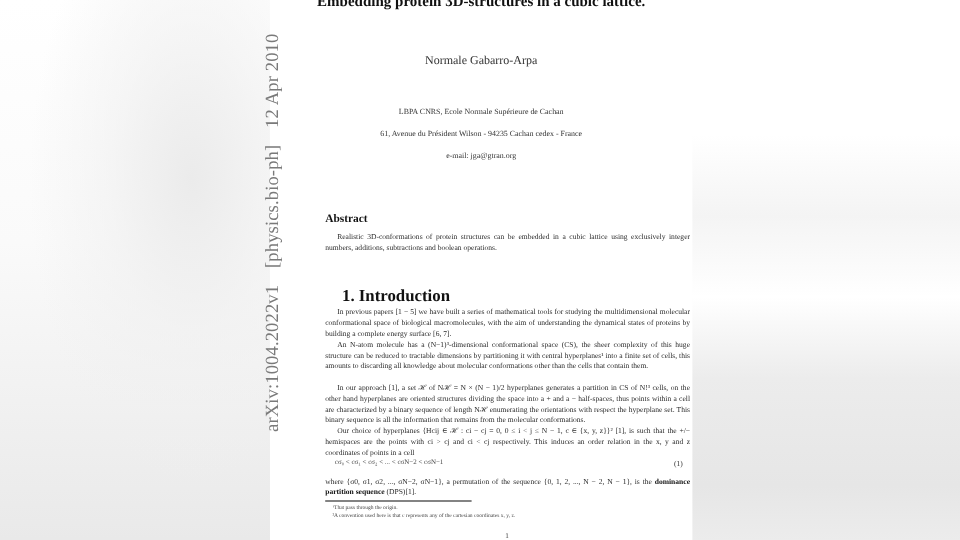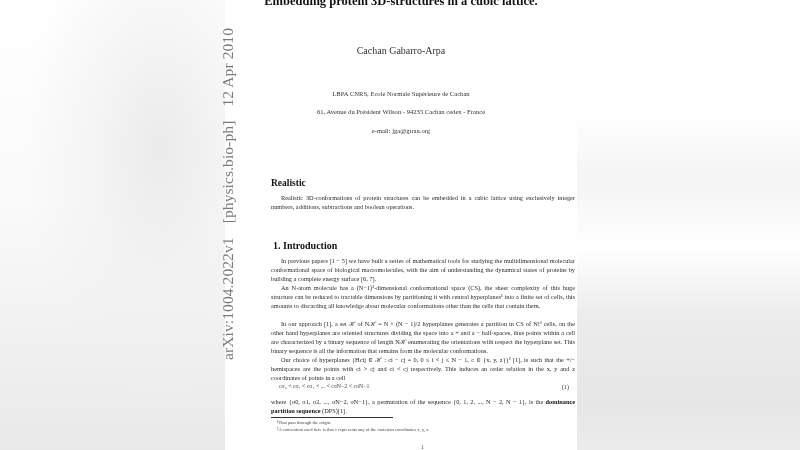--- a/index.html
+++ b/index.html
@@ -37,21 +37,21 @@
     font-size:10px; color:#333;
   }
   .affil {
     position:absolute; left:225px; width:352px; text-align:center;
     font-size:6.6px; color:#333;
   }
   .h-abstract {
     position:absolute; left:271px; top:178px; font-weight:bold; font-size:9.5px; color:#111;
   }
   .h-intro {
-    position:absolute; left:273px; top:240px; font-weight:bold; font-size:10px; color:#111;
+    position:absolute; left:285px; top:240px; font-weight:bold; font-size:14px; color:#111;
   }
   .para {
     position:absolute; left:271px; width:304px; font-size:6.3px; line-height:9.15px;
     color:#2a2a2a; text-align:justify;
   }
   .para .ind { display:inline-block; width:10px; }
   .eq {
     position:absolute; left:279px; top:383px; width:290px; font-size:5.8px; color:#444;
   }
   .eq-num { position:absolute; right:0; top:0; font-size:6.3px; color:#333; }
@@ -70,26 +70,26 @@
 <div class="side-stamp">
   <span>arXiv:1004.2022v1</span>
   <span>[physics.bio-ph]</span>
   <span>12 Apr 2010</span>
 </div>
 
 <div class="title">
   <div>Embedding protein 3D-structures in a cubic lattice.</div>
 </div>
 
-<div class="author">Cachan Gabarro-Arpa</div>
+<div class="author">Normale Gabarro-Arpa</div>
 <div class="affil" style="top:90px">LBPA CNRS, Ecole Normale Supérieure de Cachan</div>
 <div class="affil" style="top:108px">61, Avenue du Président Wilson - 94235 Cachan cedex - France</div>
 <div class="affil" style="top:127px">e-mail: jga@gtran.org</div>
 
-<div class="h-abstract">Realistic</div>
+<div class="h-abstract">Abstract</div>
 <div class="para" style="top:193px"><span class="ind"></span><span>Realistic 3D-conformations of protein structures can be embedded in a cubic lattice using exclusively integer numbers, additions, subtractions and boolean operations.</span></div>
 
 <div class="h-intro">1. Introduction</div>
 
 <div class="para" style="top:256px"><span class="ind"></span><span>In previous papers [1 − 5] we have built a series of mathematical tools for studying the multidimensional molecular conformational space of biological macromolecules, with the aim of understanding the dynamical states of proteins by building a complete energy surface [6, 7].</span></div>
 <div class="para" style="top:283px"><span class="ind"></span><span>An N-atom molecule has a (N−1)³-dimensional conformational space (CS), the sheer complexity of this huge structure can be reduced to tractable dimensions by partitioning it with central hyperplanes¹ into a finite set of cells, this amounts to discarding all knowledge about molecular conformations other than the cells that contain them.</span></div>
 <div class="para" style="top:319px"><span class="ind"></span><span>In our approach [1], a set ℋ of Nℋ = N × (N − 1)/2 hyperplanes generates a partition in CS of N!³ cells, on the other hand hyperplanes are oriented structures dividing the space into a + and a − half-spaces, thus points within a cell are characterized by a binary sequence of length Nℋ enumerating the orientations with respect the hyperplane set. This binary sequence is all the information that remains from the molecular conformations.</span></div>
 <div class="para" style="top:355px"><span class="ind"></span><span>Our choice of hyperplanes {Hcij ∈ ℋ : ci − cj = 0,   0 ≤ i &lt; j ≤ N − 1,   c ∈ {x, y, z}}² [1], is such that the +/− hemispaces are the points with ci &gt; cj and ci &lt; cj respectively. This induces an order relation in the x, y and z coordinates of points in a cell</span></div>
 
 <div class="eq">

